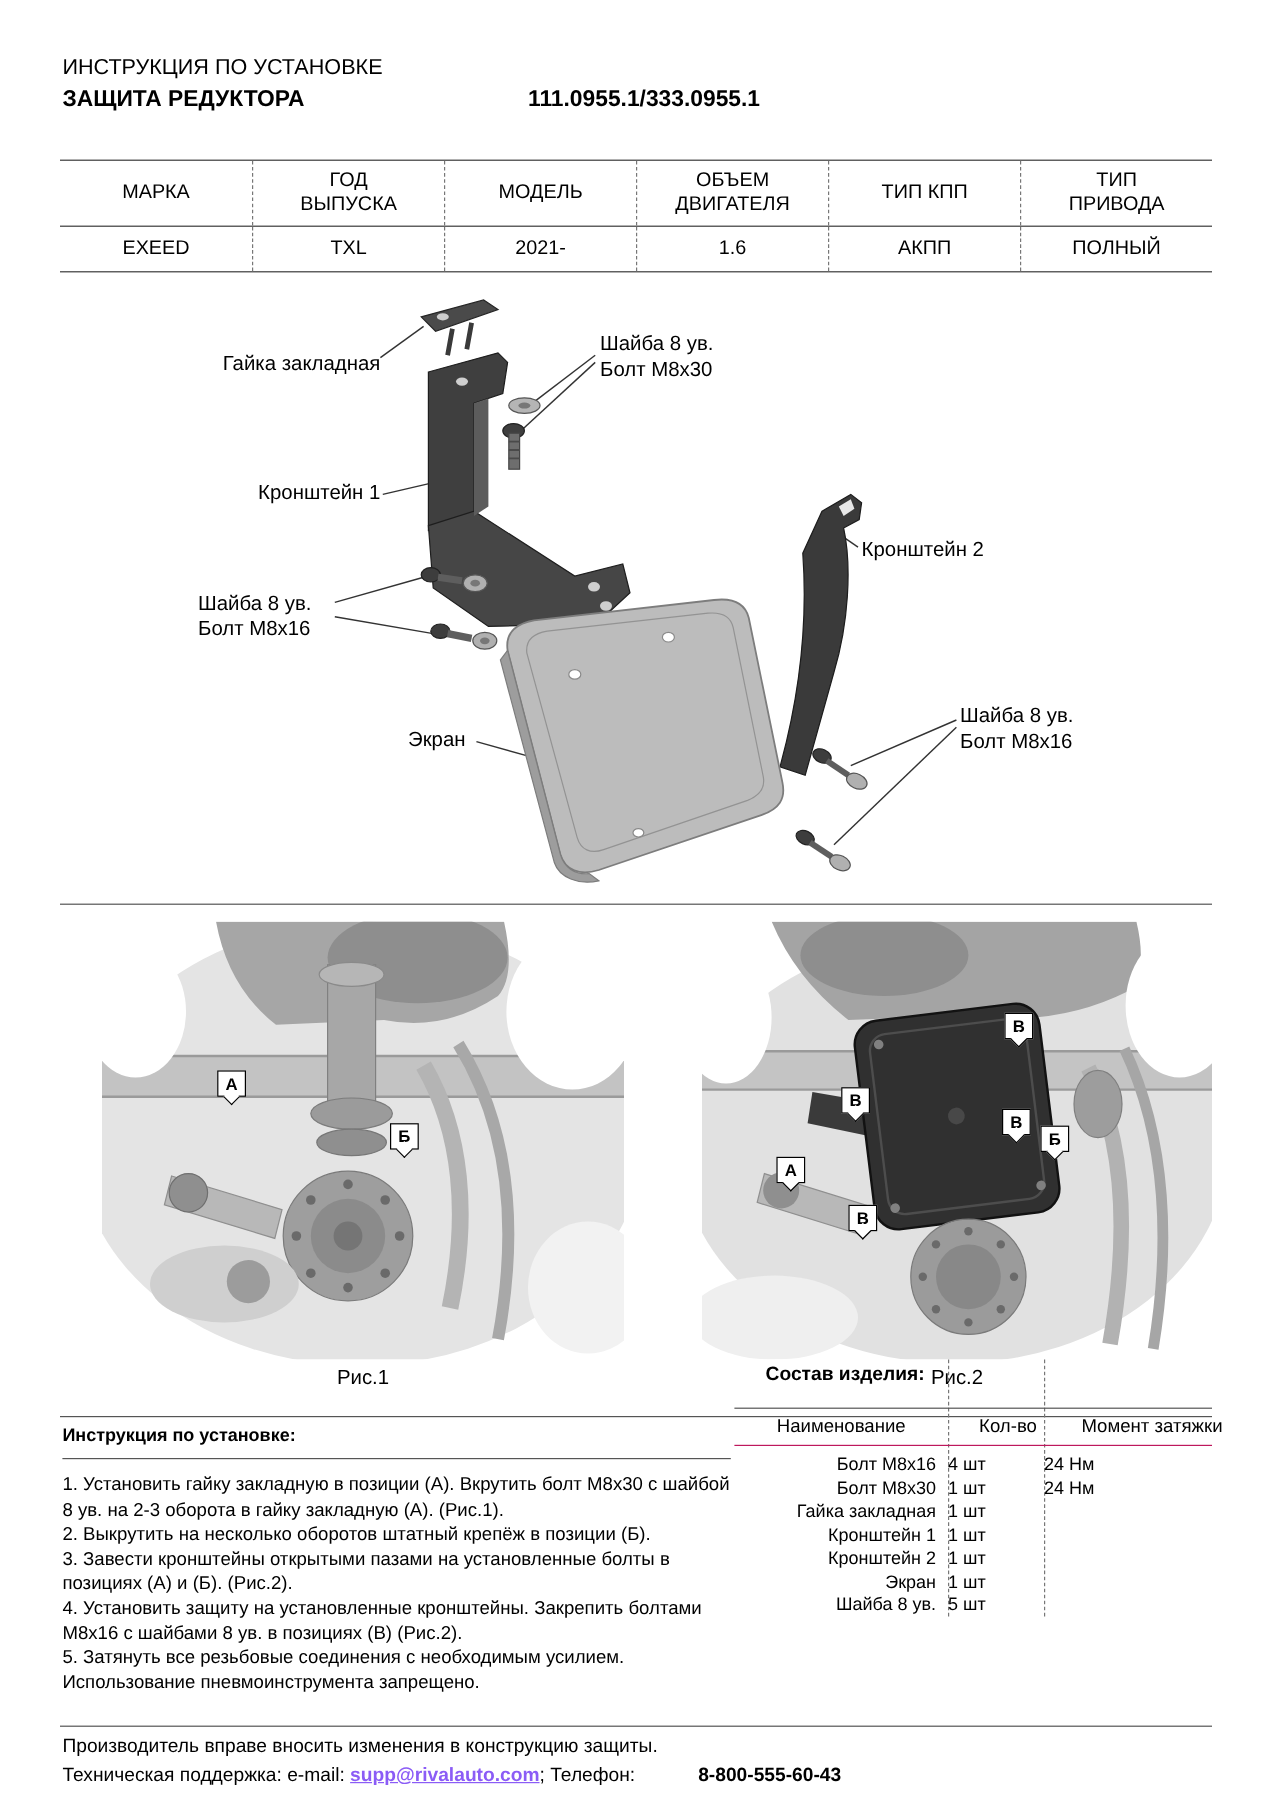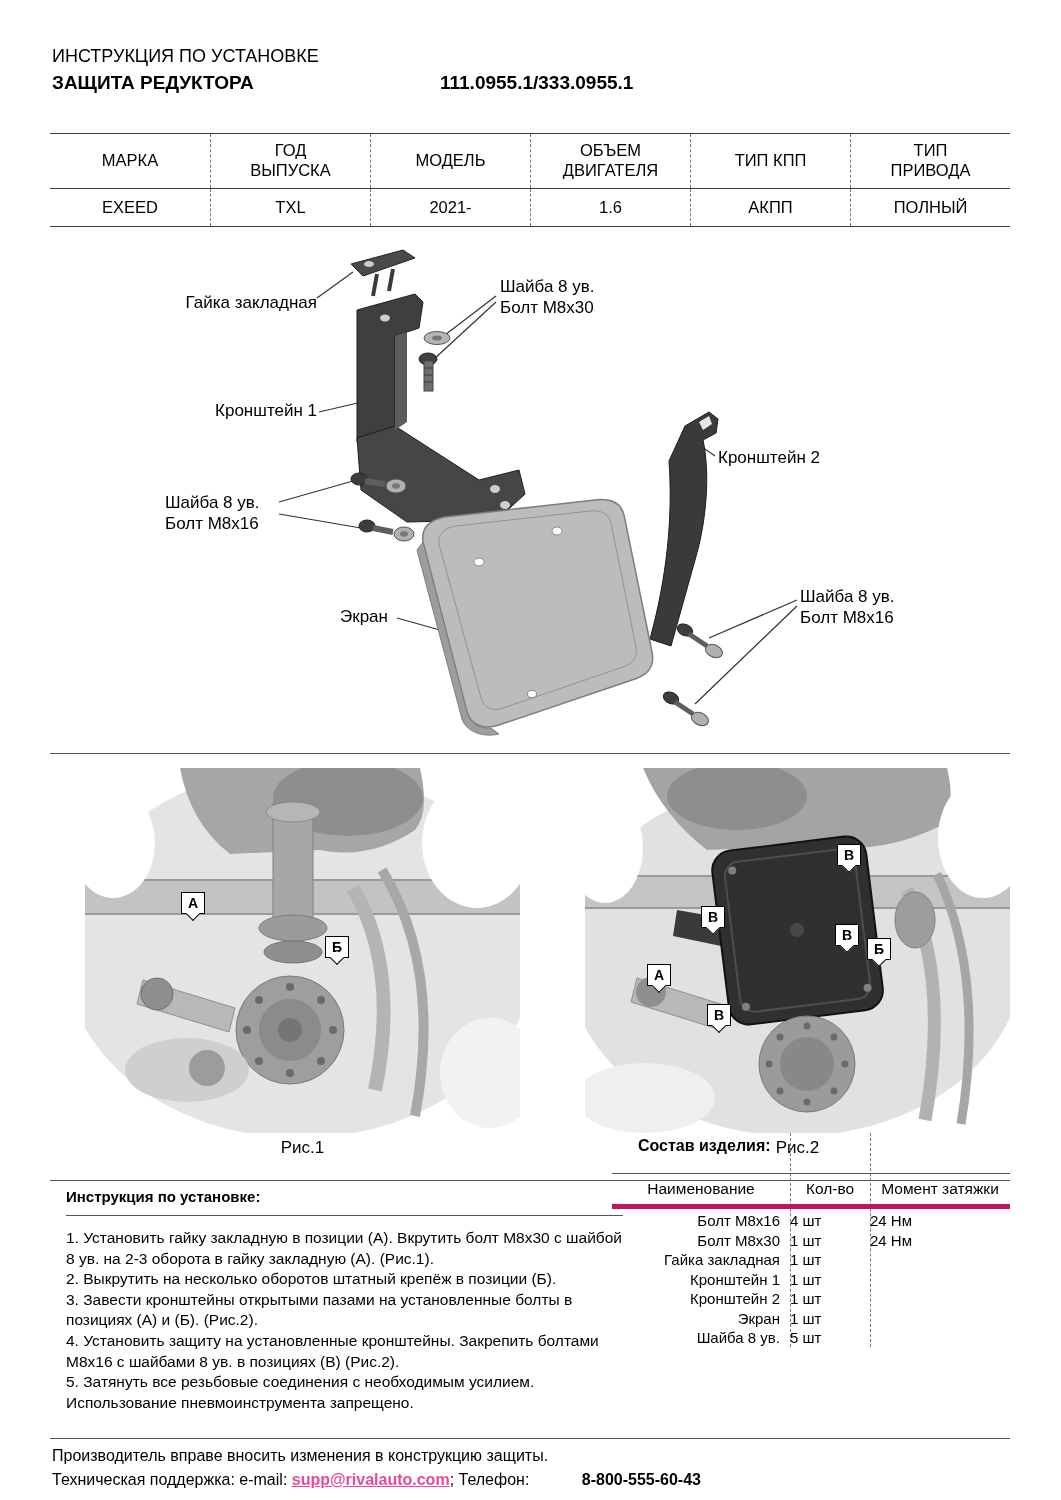--- a/index.html
+++ b/index.html
@@ -43,42 +43,42 @@
   .caption { position:absolute; top:1138px; font-size:17px; text-align:center; }
   .cap1 { left:85px; width:435px; }
   .cap2 { left:585px; width:425px; }
 
   .marker { position:absolute; z-index:5; width:24px; height:22px; background:#fff; border:1.5px solid #000;
             display:flex; align-items:center; justify-content:center; font-size:14px; font-weight:bold; }
   .marker::after { content:""; position:absolute; left:50%; bottom:-6px; width:9px; height:9px; background:#fff;
             border-right:1.5px solid #000; border-bottom:1.5px solid #000; transform:translateX(-50%) rotate(45deg); }
 
   
-  .instructions { position:absolute; left:66px; top:1188px; width:557px; }
+  .instructions { position:absolute; left:52px; top:1188px; width:557px; }
   .instructions .ititle { font-size:15px; font-weight:bold; }
   .instructions .irule { border-top:1px solid #555; margin:10px 0 12px 0; }
   .instructions p { font-size:15.5px; line-height:1.33; }
 
   
   .parts { position:absolute; left:612px; top:1133px; width:398px; height:214px; }
   .parts .vline { position:absolute; top:0; bottom:0; border-left:1px dashed #777; }
   .parts .v1 { left:178px; } .parts .v2 { left:258px; }
   .parts .ptitle { position:absolute; left:26px; top:4px; font-size:16px; font-weight:bold; }
   .parts .phead { position:absolute; left:0; right:0; top:40px; display:grid; grid-template-columns:178px 80px 140px;
-                  border-top:1px solid #555; border-bottom:5px solid #be185d; padding:6px 0; }
+                  border-top:1px solid #555; border-bottom:1px solid #be185d; padding:6px 0;gap:10px; }
   .parts .phead div { text-align:center; font-size:15.5px; }
   .parts .prows { position:absolute; left:0; right:0; top:78px; }
   .prow { display:grid; grid-template-columns:178px 80px 140px; line-height:19.5px; font-size:15px; }
   .prow .nm { text-align:right; padding-right:10px; }
   .prow .qt, .prow .tq { text-align:left; }
 
   
   .f1 { position:absolute; left:52px; top:1447px; font-size:16px; }
   .f2 { position:absolute; left:52px; top:1471px; font-size:16px; }
-  .email { color:#ec4899; font-weight:bold; text-decoration:underline; }
+  .email { color:#8b5cf6; font-weight:bold; text-decoration:underline; }
   .phone { font-weight:bold;padding-left:48px; }
 </style>
 </head>
 <body>
 
 <div class="page">
 
   <div class="hdr1">ИНСТРУКЦИЯ ПО УСТАНОВКЕ</div>
   <div class="hdr2">ЗАЩИТА РЕДУКТОРА</div>
   <div class="hdr-part">111.0955.1/333.0955.1</div>

